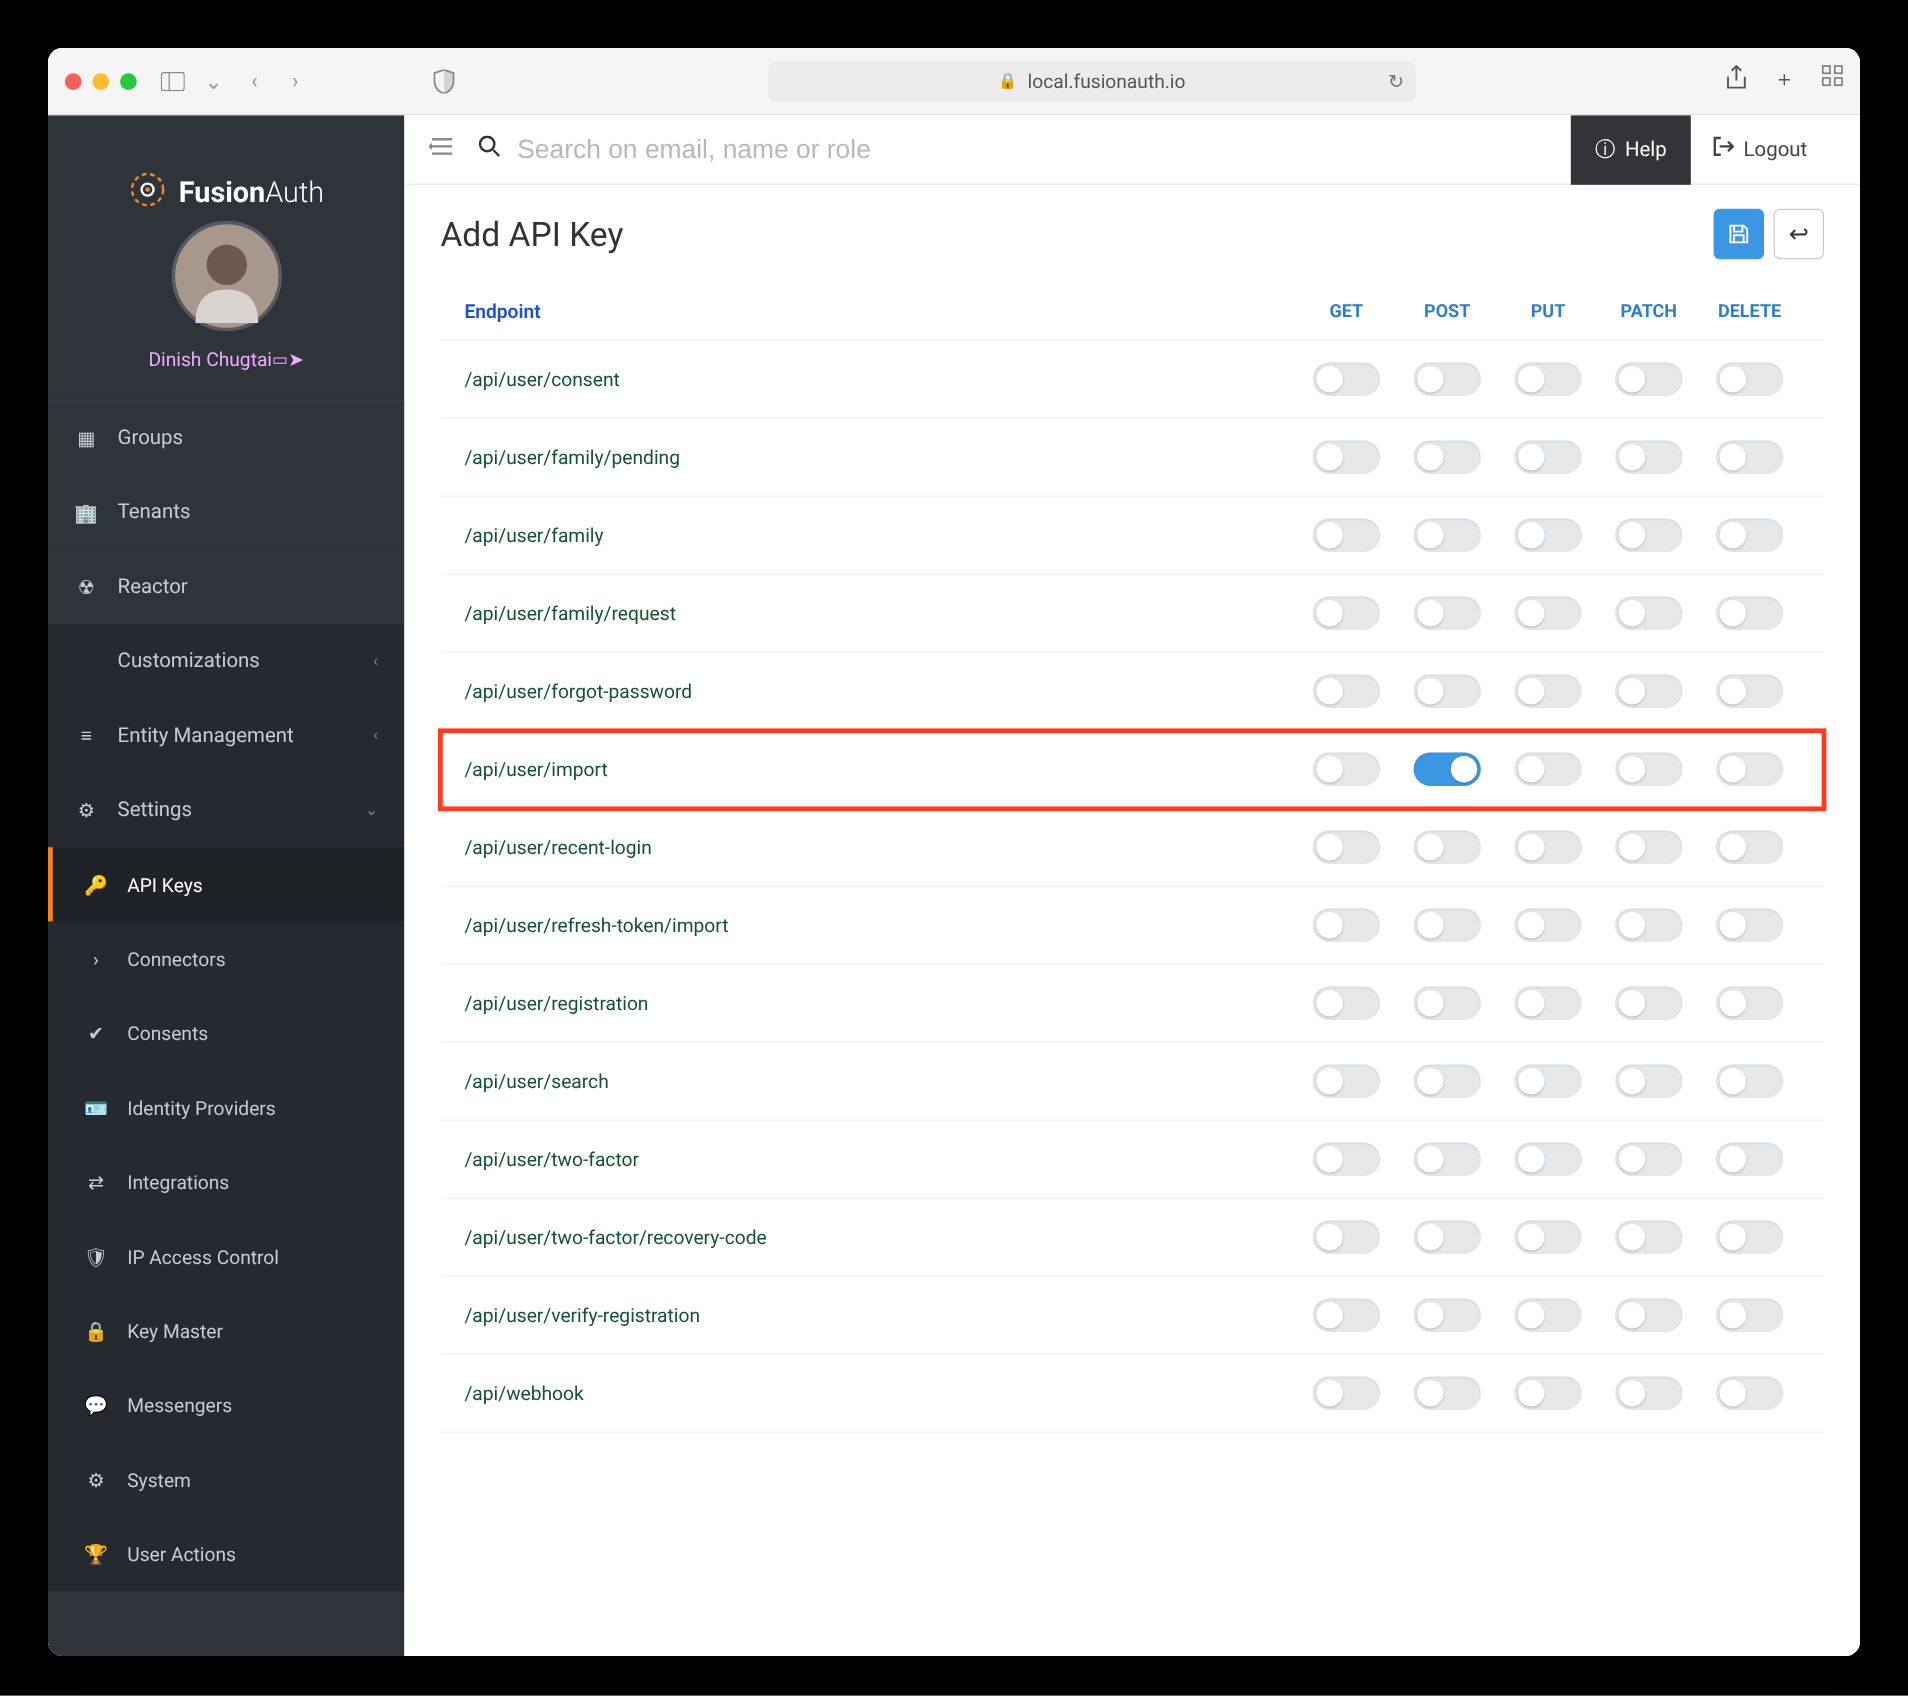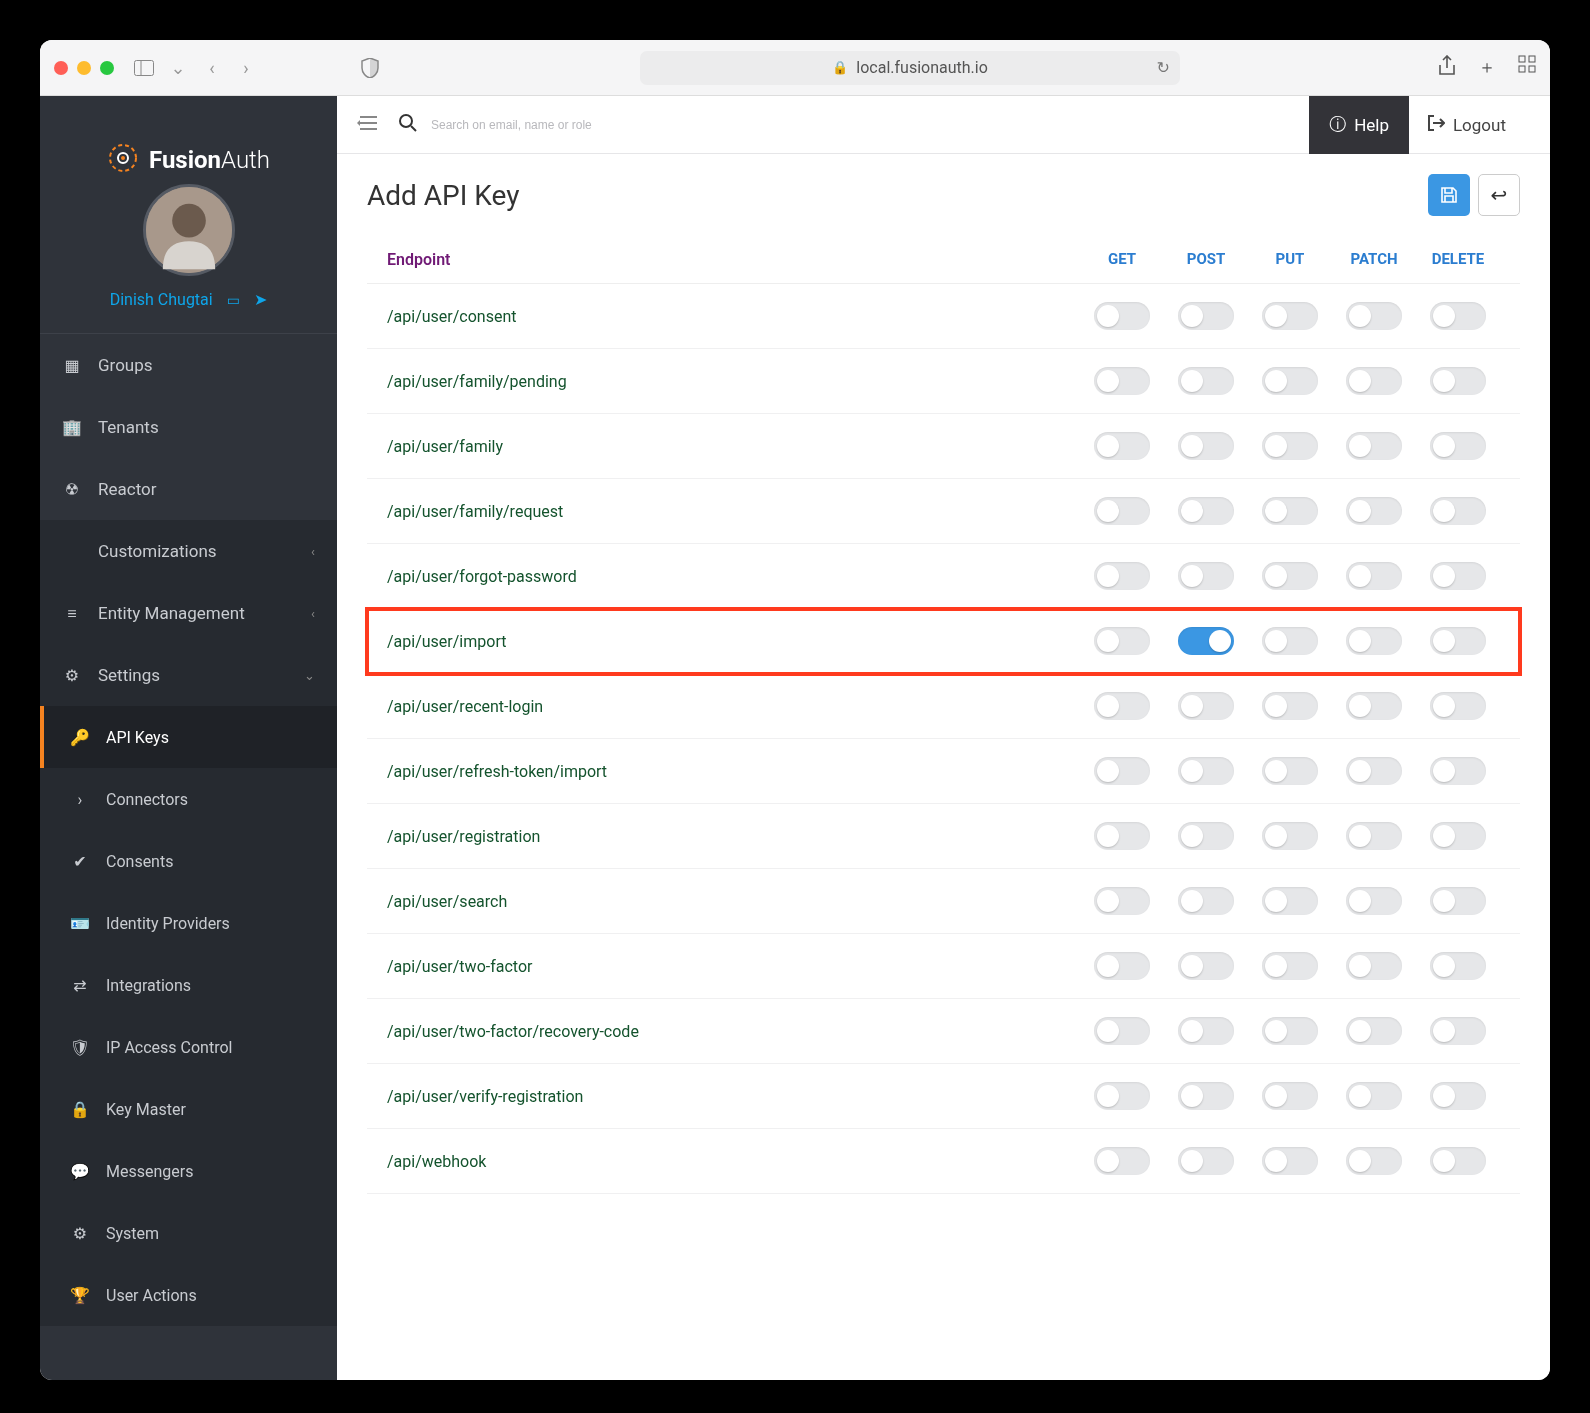--- a/index.html
+++ b/index.html
@@ -48,56 +48,56 @@
   .sidebar {
     width:297px; background:#2f333a; color:#c8cbd0; display:flex; flex-direction:column;
   }
   .logo-row{height:78px;display:flex;align-items:flex-end;justify-content:center;gap:10px;}
   .logo-ic{width:32px;height:32px;position:relative;}
   .logo-ic svg{width:32px;height:32px;}
   .logo-txt{font-size:24px;color:#fff;}
   .logo-txt b{font-weight:700;} .logo-txt span{font-weight:300;}
   .user-block{padding:10px 0 24px;text-align:center;border-bottom:1px solid #3d4149;}
   .avatar{width:92px;height:92px;border-radius:50%;border:3px solid #555a63;margin:0 auto 14px;background:#9b8f85;display:flex;align-items:center;justify-content:center;font-size:40px;}
-  .user-name-row{display:flex;align-items:center;justify-content:center;gap:14px;font-size:16px;color:#0ea5e9;}
+  .user-name-row{display:flex;align-items:center;justify-content:center;gap:0;font-size:16px;color:#f0abfc;}
   .nav{flex:1;overflow:auto;}
   .nav-item{
     height:62px;display:flex;align-items:center;gap:16px;padding:0 22px;
     font-size:17px;color:#c8cbd0;cursor:pointer;
   }
   .nav-item.sub{background:#262a30;height:62px;padding-left:30px;font-size:16px;}
   .nav-item.group{background:#262a30;}
   .nav-item.active{background:#1f2227;border-left:4px solid #f58320;padding-left:26px;color:#fff;}
   .nav-item .arrow{margin-left:auto;font-size:13px;color:#888;}
   .nav-ic{width:20px;display:flex;justify-content:center;font-size:16px;}
   .nav-item.section{background:#2f333a;}
   
   .main{flex:1;display:flex;flex-direction:column;background:#fff;}
   .topbar{
     height:58px;border-bottom:1px solid #e6e6e8;display:flex;align-items:center;
     padding:0 20px;gap:14px;
   }
   .collapse-btn{color:#888;font-size:18px;}
   .search-ic{color:#333;font-size:18px;margin-left:8px;}
-  .search-inp{border:none;outline:none;font-size:12px;color:#333;flex:1;}
+  .search-inp{border:none;outline:none;font-size:22px;color:#333;flex:1;}
   .search-inp::placeholder{color:#b8b8bc;}
   .help-btn{background:#333338;color:#fff;height:58px;display:flex;align-items:center;gap:8px;padding:0 20px;font-size:17px;margin-right:-20px;margin-left:auto;}
   .logout-btn{color:#444;display:flex;align-items:center;gap:8px;padding:0 24px;font-size:17px;}
   .page-head{
     display:flex;align-items:center;padding:20px 30px;gap:22px;
   }
   .page-title{font-size:28px;color:#333;font-weight:400;}
   .crumbs{display:flex;gap:10px;color:#777;font-size:16px;}
   .head-actions{margin-left:auto;display:flex;gap:8px;}
   .btn-save{width:42px;height:42px;background:#3b97e3;border-radius:5px;color:#fff;display:flex;align-items:center;justify-content:center;font-size:18px;}
   .btn-back{width:42px;height:42px;background:#fff;border:1px solid #ccc;border-radius:5px;color:#333;display:flex;align-items:center;justify-content:center;font-size:20px;}
   
   .table-wrap{padding:0 30px;}
   .thead{display:flex;padding:14px 20px;border-bottom:1px solid #eee;}
-  .th-ep{flex:1;color:#701a75;font-weight:600;font-size:16px;}
+  .th-ep{flex:1;color:#1d4ed8;font-weight:600;font-size:16px;}
   .th{width:84px;text-align:center;color:#2b7dd0;font-weight:700;font-size:15px;}
   .trow{display:flex;align-items:center;padding:18px 20px;border-bottom:1px solid #f0f0f1;}
   .trow.hl{outline:4px solid #ff3a1e;outline-offset:-2px;}
   .td-ep{flex:1;color:#14532d;font-size:16px;}
   .td{width:84px;display:flex;justify-content:center;}
   .toggle{
     width:56px;height:28px;border-radius:14px;background:#e6e7e9;position:relative;
     box-shadow:inset 0 1px 2px rgba(0,0,0,0.08);
   }
   .toggle .knob{

